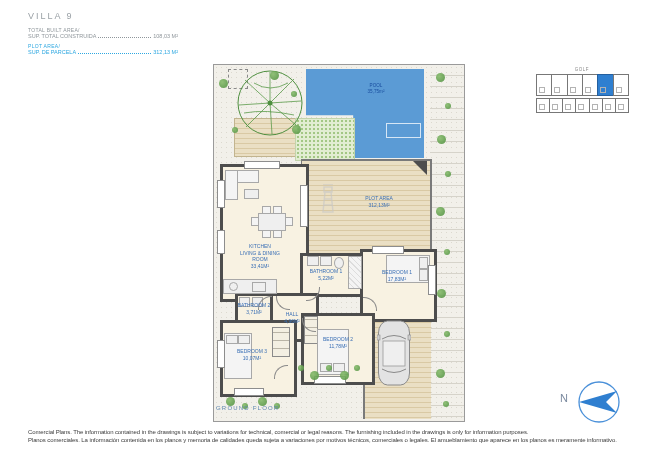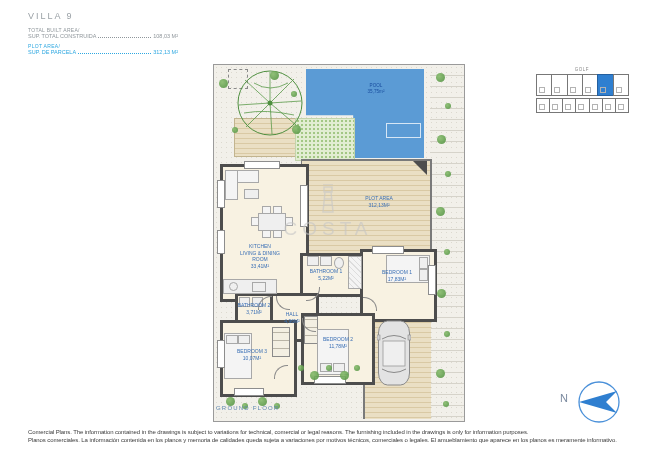--- a/index.html
+++ b/index.html
@@ -301,21 +301,20 @@
     <div class="floorlbl">GROUND FLOOR</div>
   </div>
 
   <div class="wm">
     <svg width="20" height="30" viewBox="0 0 20 30">
       <polygon points="7,8 13,8 15,28 5,28" fill="none" stroke="#c6c6c6" stroke-width="1.5"></polygon>
       <rect x="6" y="3" width="8" height="5" fill="none" stroke="#c6c6c6" stroke-width="1.5"></rect>
       <path d="M5 0 L15 0" stroke="#c6c6c6" stroke-width="1.5"></path>
       <path d="M6 15 L14 15 M5.5 21 L14.5 21" stroke="#c6c6c6" stroke-width="1.5"></path>
     </svg>
-    <div class="word">COSTA</div>
   </div>
 
   <div class="compass">
     <span class="n">N</span>
     <svg style="position:absolute;left:12px;top:0;" width="52" height="48" viewBox="0 0 52 48">
       <circle cx="27" cy="24" r="20" fill="none" stroke="#4a90d9" stroke-width="1.3"></circle>
       <polygon points="7,24 45,13 34,24 45,35" fill="#2f7fd0"></polygon>
     </svg>
   </div>
 

